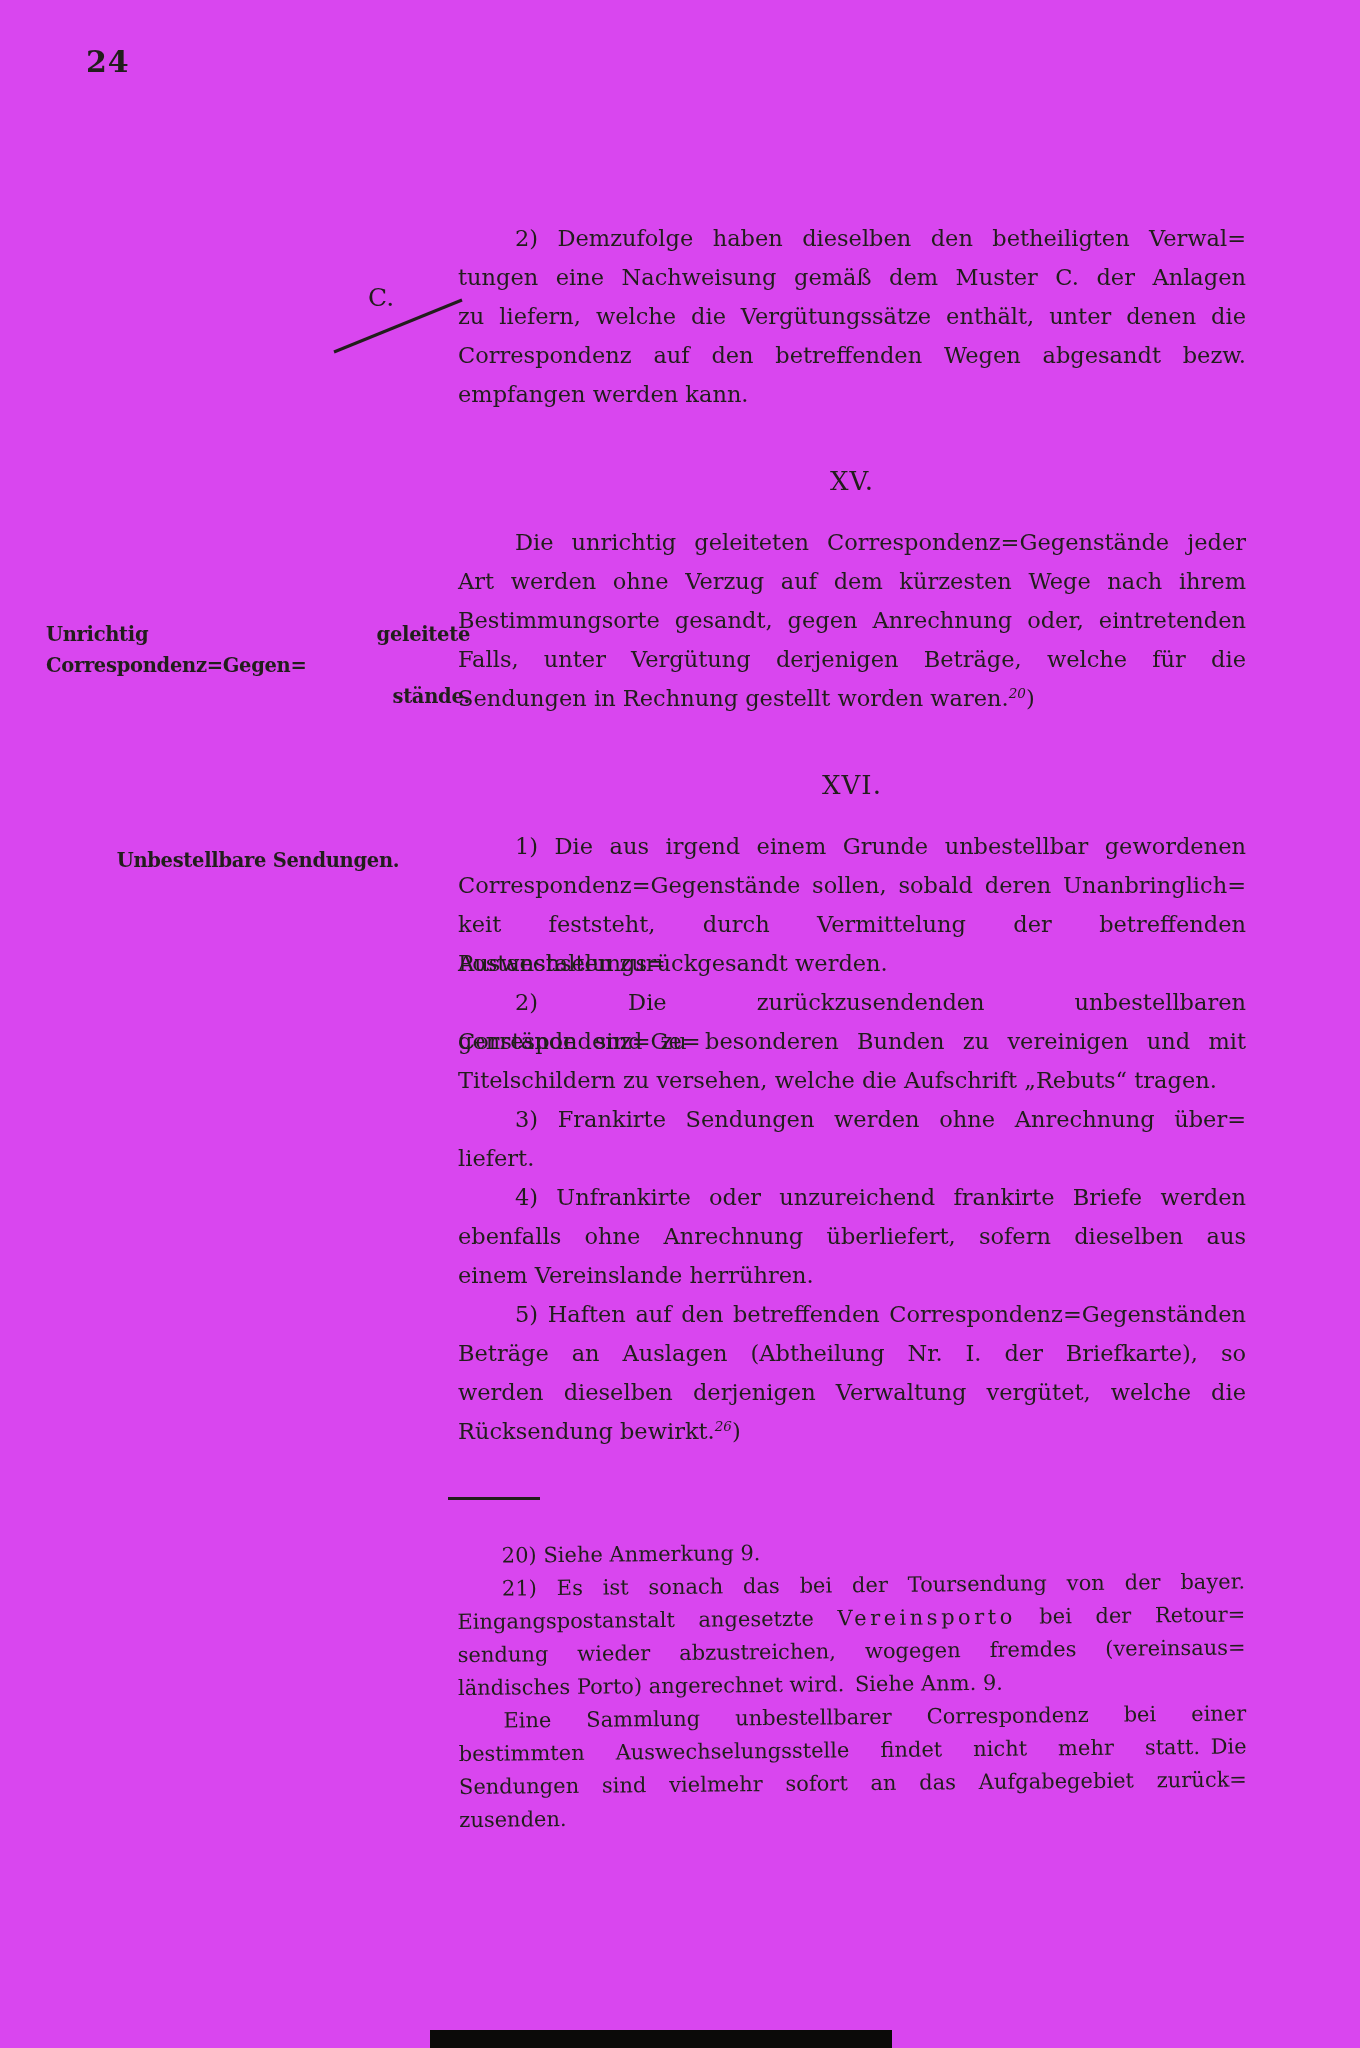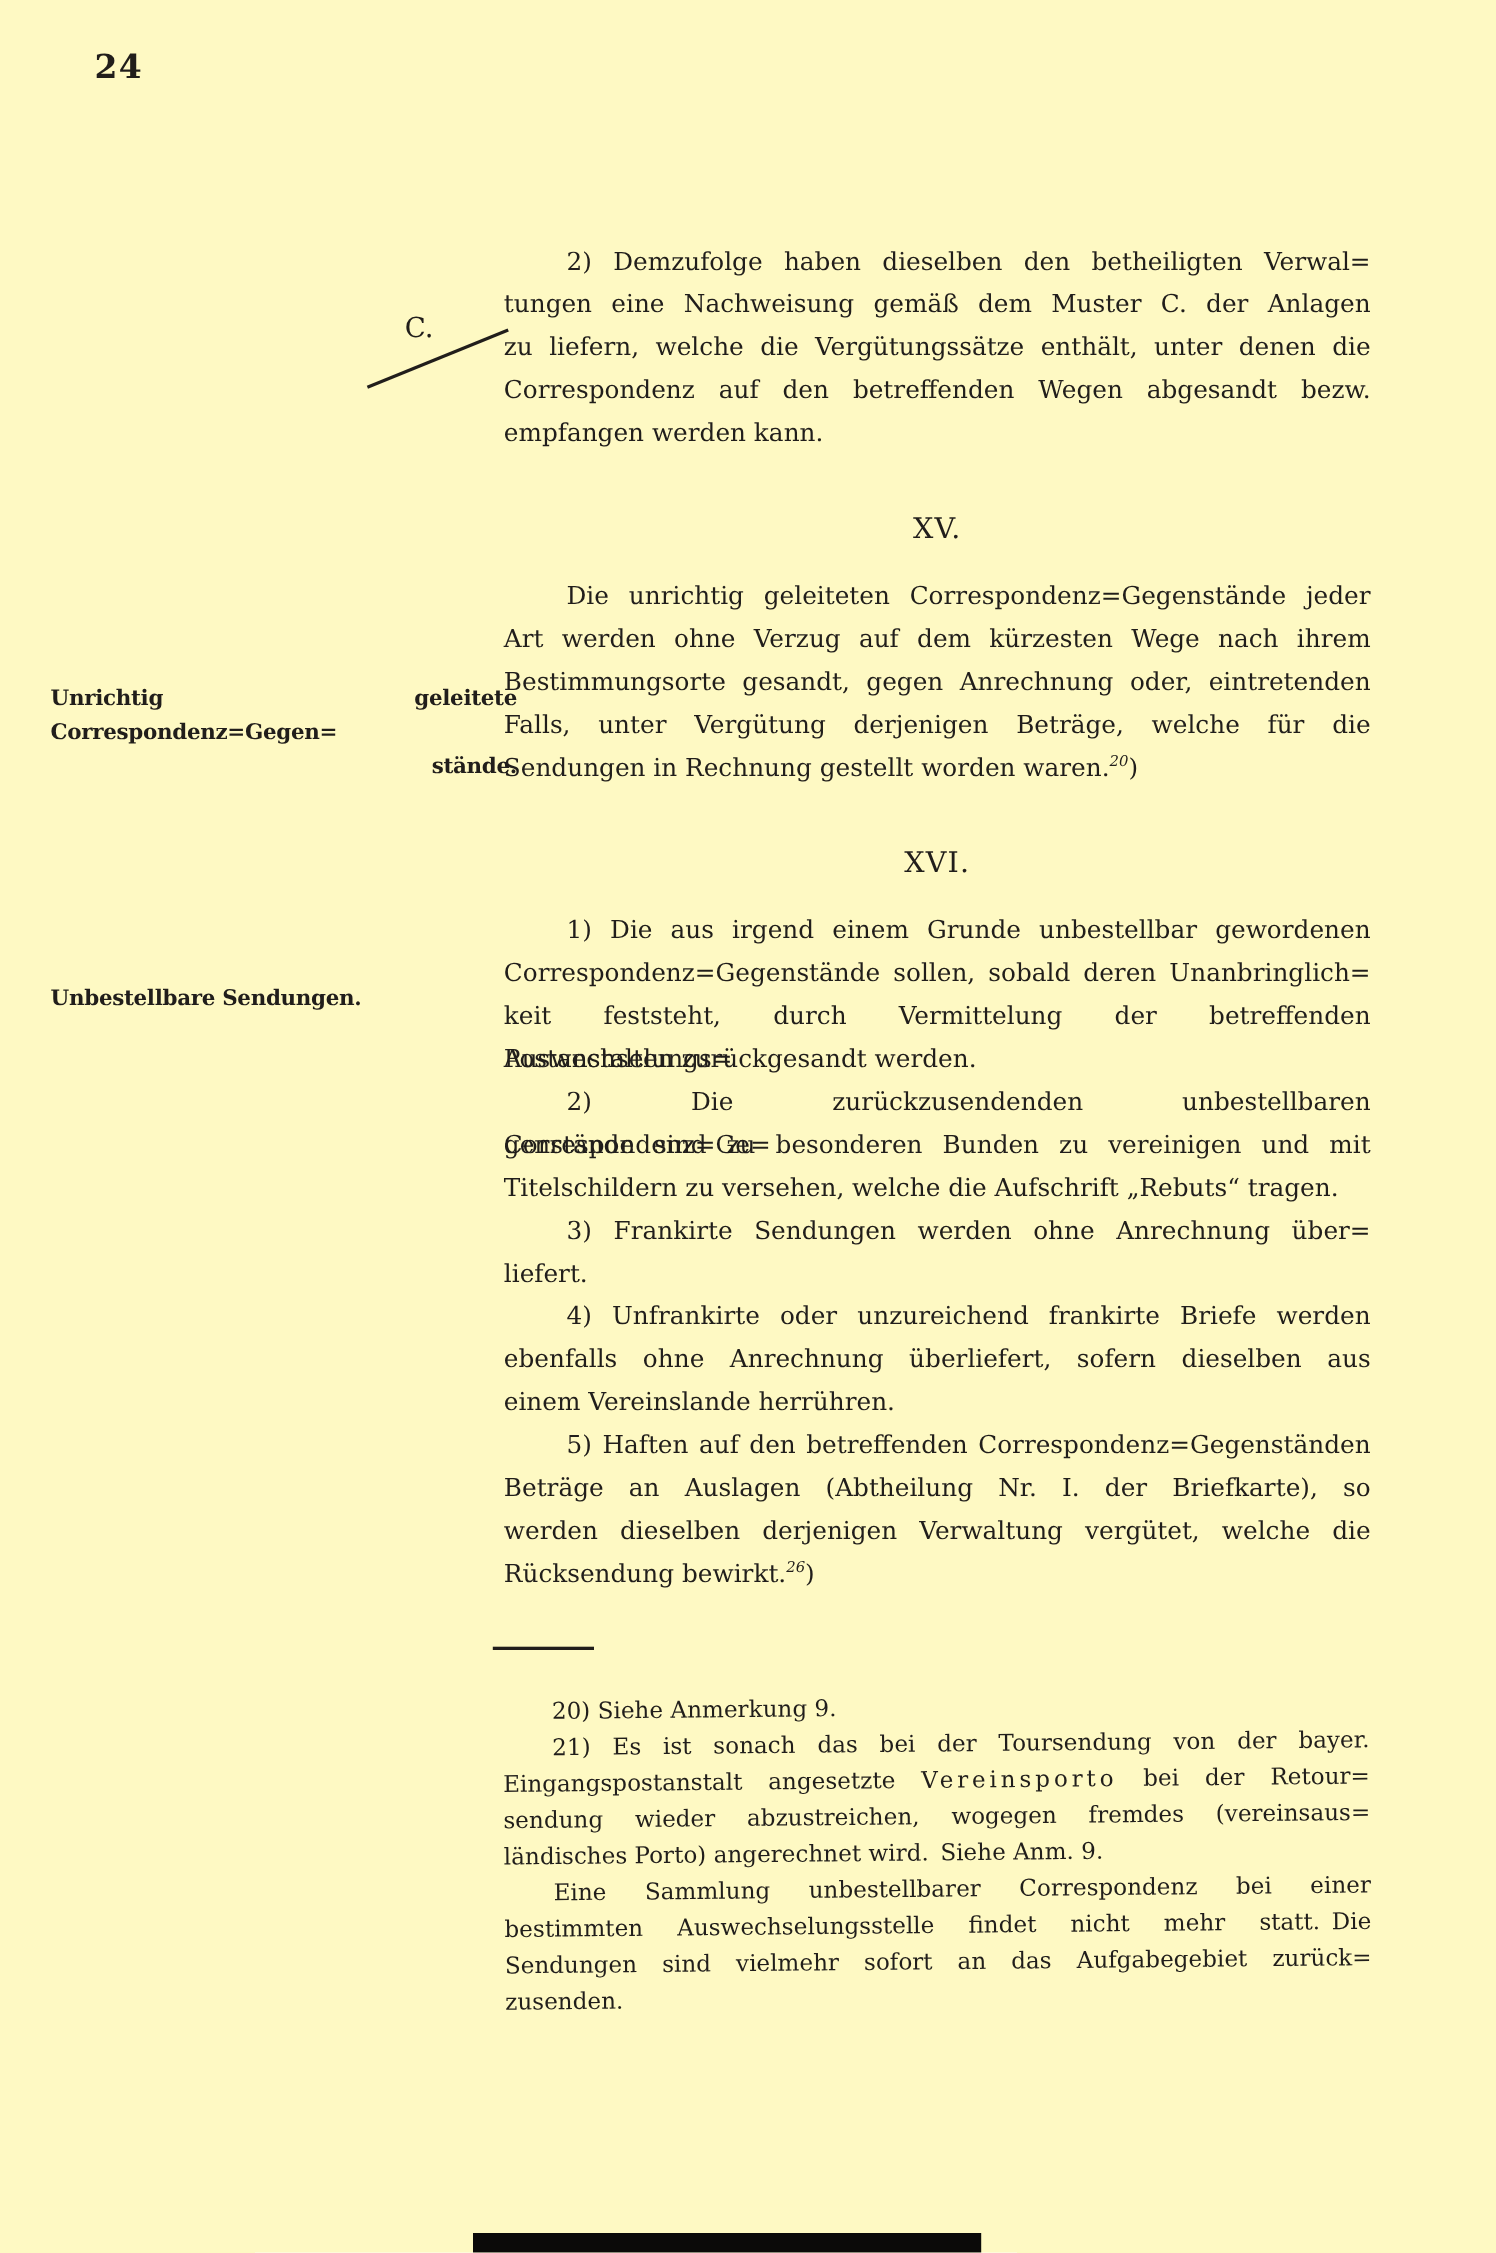--- a/index.html
+++ b/index.html
@@ -1,18 +1,18 @@
 <!DOCTYPE html>
 <html lang="de"><head>
 <meta charset="utf-8">
 <title>Scanned page 24</title>
 <style>
   html,body{margin:0;padding:0;background:#ffffff;}
   .page{
-    position:relative;width:1360px;height:2048px;background:#fef9c3;
+    position:relative;width:1360px;height:2048px;background:#d946ef;
     color:#211e1b;font-family:"DejaVu Serif", serif;overflow:hidden;
   }
   .pagenum{
     position:absolute;left:86px;top:44px;font-size:30px;font-weight:bold;
     letter-spacing:1px;
   }
   
   #text-block{
     position:absolute;left:458px;top:219px;width:788px;
     font-size:22.5px;line-height:39px;
@@ -37,21 +37,21 @@
     position:absolute;left:368px;top:283px;font-size:25px;
   }
   #c-line{position:absolute;left:332px;top:296px;}
   .margin-note{
     position:absolute;left:46px;width:424px;
     font-size:19.5px;line-height:31px;font-weight:bold;letter-spacing:-0.3px;
   }
   #note-xv{top:592px;}
   #note-xv .mn-line1{text-align:justify;text-align-last:justify;margin-top:27px;}
   #note-xv .mn-line2{text-align:right;}
-  #note-xvi{top:892px;}
+  #note-xvi{top:845px;text-align:center;}
   
   #artifact-bar{
     position:absolute;left:430px;top:2030px;width:462px;height:18px;background:#0b0a09;
   }
 </style>
 </head>
 <body>
 
 <div class="page">
 

